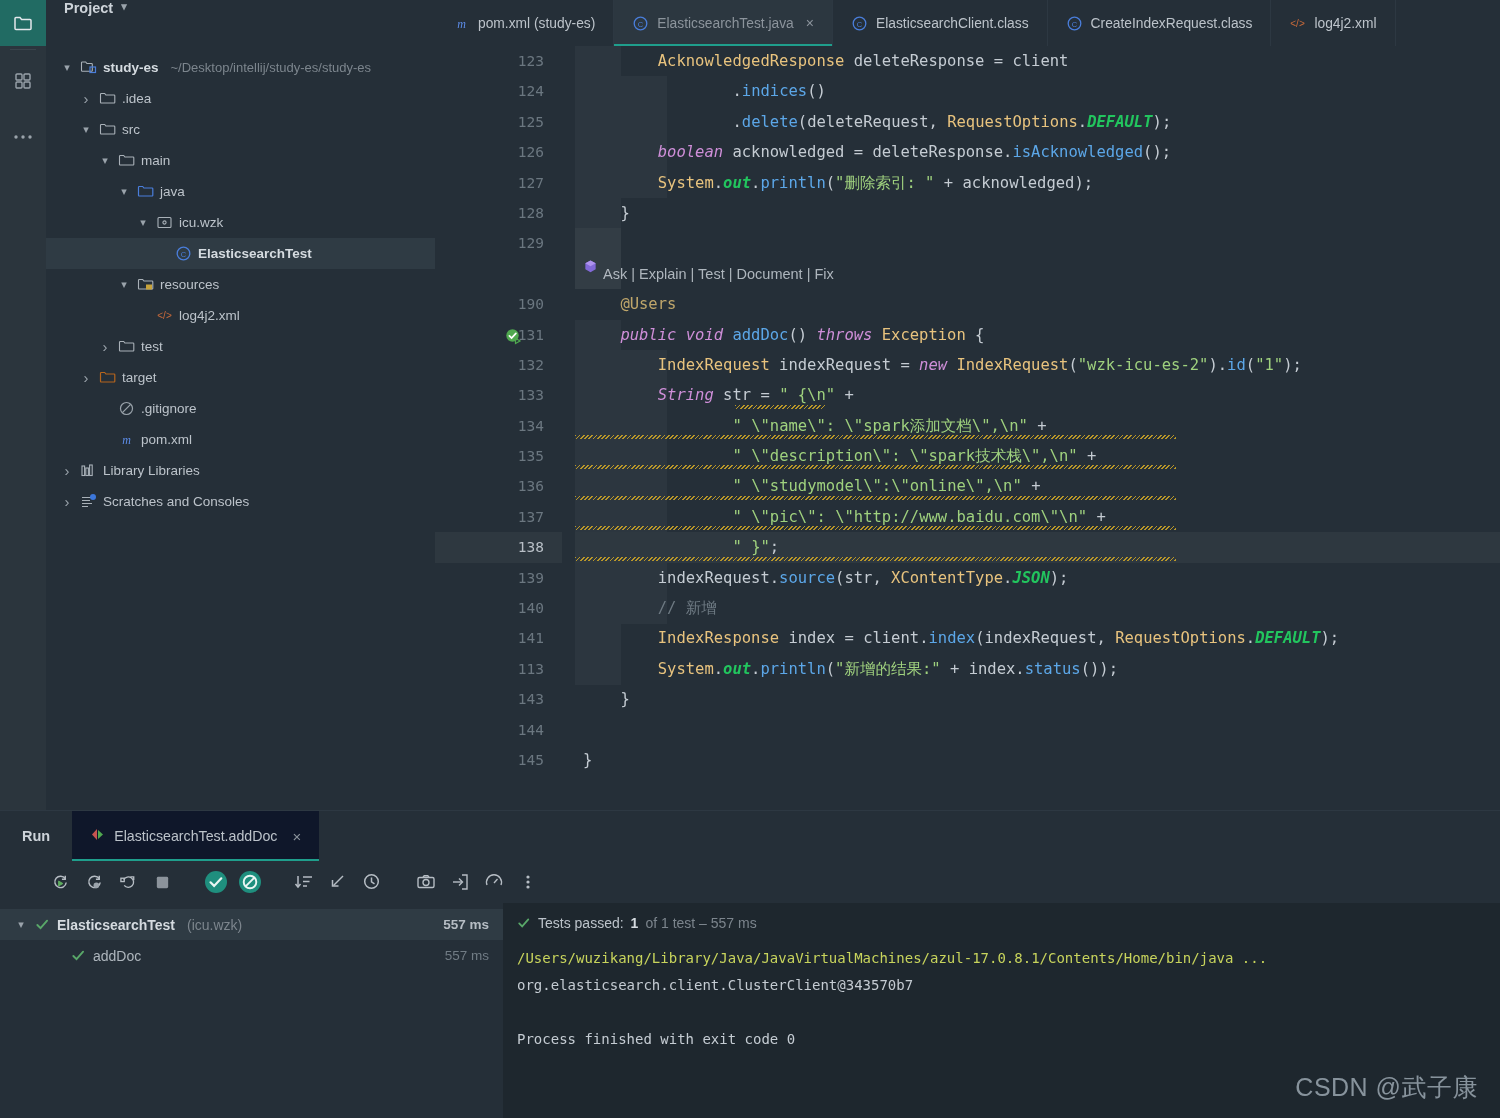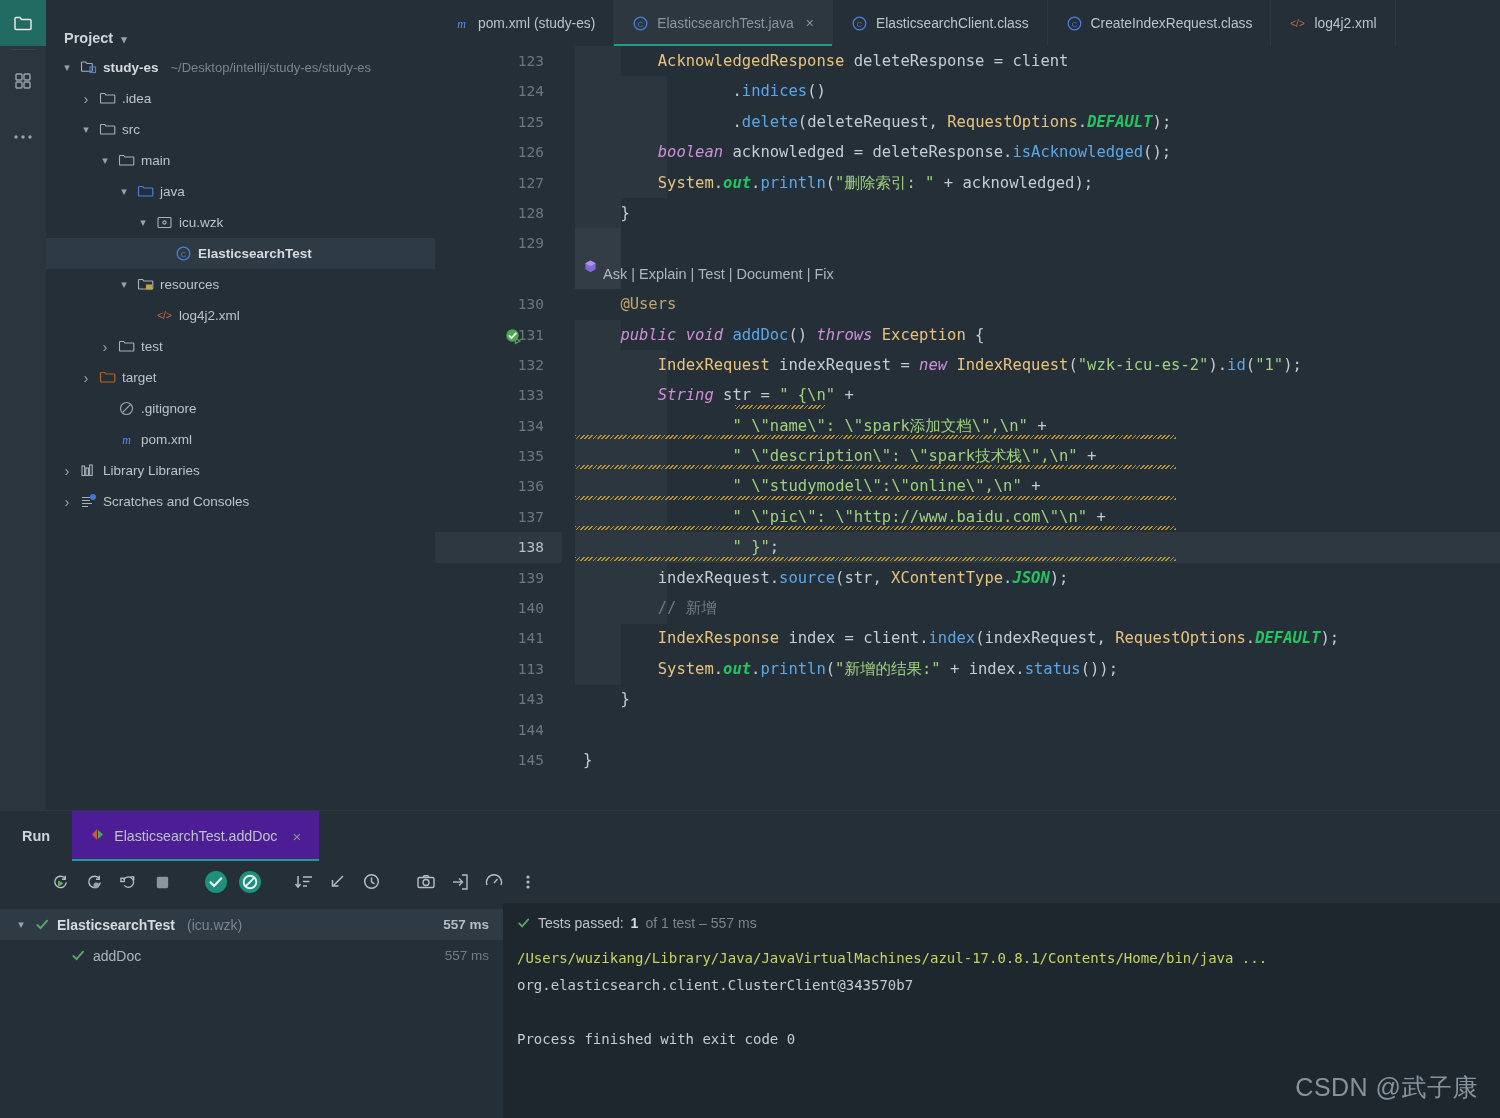--- a/index.html
+++ b/index.html
@@ -21,21 +21,21 @@
   }
   .act-btn {
     width: 46px; height: 46px; display: flex; align-items: center; justify-content: center;
   }
   .act-btn.active { background: #216B63; }
   .act-sep { width: 26px; height: 1px; background: #39444C; margin: 3px 0 8px; }
 
   
   .sidebar { width: 389px; background: #252F38; flex-shrink: 0; position: relative; }
   .sidebar-header {
-    height: 46px; display: flex; align-items: flex-end; padding-left: 18px;
+    height: 46px; display: flex; align-items: flex-start; padding-left: 18px;
     font-size: 14.5px; font-weight: bold; color: #CDD3D9; gap: 8px;
   }
   .chev-down-small { color: #9AA3AB; font-size: 11px; }
   .tree { padding-top: 6px; font-size: 13.5px; color: #BCC3CA; }
   .tree-row {
     display: flex; align-items: center; height: 31px; gap: 6px;
     padding-right: 10px; white-space: nowrap;
   }
   .tree-row.selected { background: #2F3B44; }
   .tw { width: 14px; flex-shrink: 0; display:flex; align-items:center; justify-content:center;
@@ -105,21 +105,21 @@
 
   
   .run-window { flex: 1; background: #252F38; display: flex; flex-direction: column; border-top: 1px solid #2D3842; }
   .run-tabbar { height: 50px; display: flex; align-items: stretch; }
   .run-label {
     display:flex; align-items:center; padding: 0 22px; font-size: 14.5px;
     font-weight: bold; color: #CDD3D9;
   }
   .run-tab {
     display: flex; align-items: center; gap: 9px; padding: 0 18px;
-    background: #4c1d95; font-size: 14.2px; color: #BCC3CA; position: relative;
+    background: #0f172a; font-size: 14.2px; color: #BCC3CA; position: relative;
   }
   .run-tab::after { content:""; position:absolute; left:0; right:0; bottom:0; height:2px; background:#1F9E8C; }
   .run-toolbar { height: 42px; display: flex; align-items: center; gap: 10px; padding-left: 48px; }
   .tb-icon { width: 24px; height: 24px; display: flex; align-items: center; justify-content: center; }
   .tb-gap { width: 10px; }
 
   .run-content { flex: 1; display: flex; min-height: 0; }
   .test-tree { width: 503px; flex-shrink: 0; background: #252F38; padding-top: 6px; }
   .test-row { display: flex; align-items: center; height: 31px; padding-right: 14px; gap: 7px; font-size: 14px; }
   .test-row.selected { background: #2F3B44; }
@@ -381,21 +381,21 @@
       <div class="editor-body">
         <div class="gutter" id="gutter">
             <div class="ln">123</div>
             <div class="ln">124</div>
             <div class="ln">125</div>
             <div class="ln">126</div>
             <div class="ln">127</div>
             <div class="ln">128</div>
             <div class="ln">129</div>
             <div class="ln"></div>
-            <div class="ln">130</div>
+            <div class="ln">190</div>
             <div class="ln">131<span class="run-gutter-icon"><svg width="18" height="18" viewBox="0 0 18 18">
                   <circle cx="7.5" cy="7.5" r="6.2" fill="#4FA84F"></circle>
                   <path d="M4.4 7.8 l2.2 2.2 4.3 -4.6" stroke="#fff" stroke-width="1.7" fill="none" stroke-linecap="round"></path>
                   <path d="M10.5 10.3 L15 12.9 L10.5 15.5z" fill="none" stroke="#4FA84F" stroke-width="1.2"></path>
                 </svg></span></div>
             <div class="ln">132</div>
             <div class="ln">133</div>
             <div class="ln">134</div>
             <div class="ln">135</div>
             <div class="ln">136</div>

